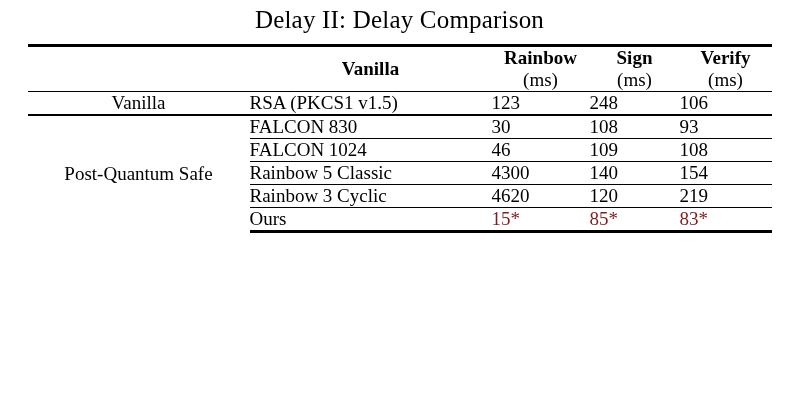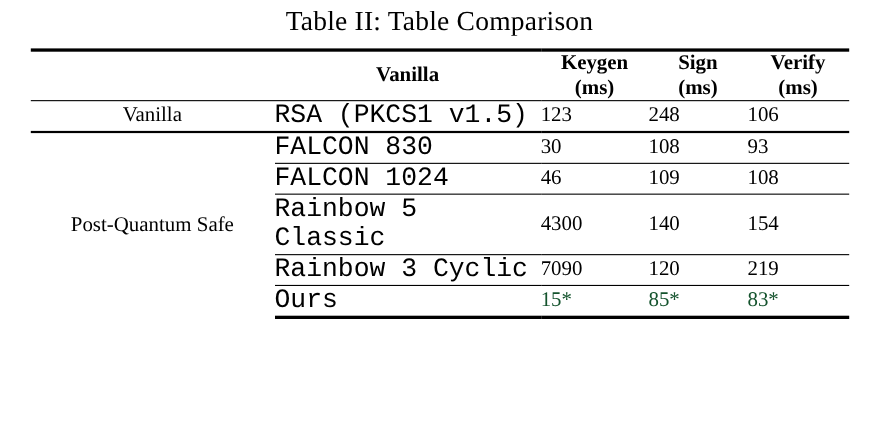--- a/index.html
+++ b/index.html
@@ -52,76 +52,75 @@
   }
   .hdr-cell {
     font-weight: bold;
     font-size: 19px;
     text-align: center;
     padding: 7px 0 4px 0;
     line-height: 1.15;
   }
   .hdr-cell .unit {
     display: block;
-    font-weight: bold;
+    font-weight: normal;
   }
   .group-cell {
     font-size: 19px;
     text-align: center;
     padding-left: 8px;
   }
   .scheme-cell {
-    font-size: 24px;
+    font-size: 19px;
     text-align: left;
     padding: 8px 0 8px 10px;
-    font-family: Liberation Mono, monospace;
   }
   .num-cell {
     font-size: 19px;
     text-align: left;
     padding: 8px 0;
   }
   .ours-val {
-    color: #14532d;
+    color: #7f1d1d;
   }
   .sep-row td {
     border-top: 1.2px solid #000000;
   }
   col.c-group { width: 222px; }
   col.c-scheme { width: 242px; }
   col.c-keygen { width: 98px; }
   col.c-sign { width: 90px; }
   col.c-verify { width: 92px; }
 </style>
 </head>
 <body>
 
 <div class="page">
 
-  <div class="caption">Table II: Table Comparison</div>
+  <div class="caption">Delay II: Delay Comparison</div>
 
   <table class="delay-table">
     <colgroup>
       <col class="c-group">
       <col class="c-scheme">
       <col class="c-keygen">
       <col class="c-sign">
       <col class="c-verify">
     </colgroup>
     <tbody>
 
       <tr class="rule-top">
         <td colspan="5" style="height:0;padding:0;"></td>
       </tr>
 
       <tr>
         <td class="hdr-cell"></td>
         <td class="hdr-cell">Vanilla</td>
         <td class="hdr-cell">
-          <span>Keygen</span>
+          <span>Rainbow</span>
           <span class="unit">(ms)</span>
         </td>
         <td class="hdr-cell">
           <span>Sign</span>
           <span class="unit">(ms)</span>
         </td>
         <td class="hdr-cell">
           <span>Verify</span>
           <span class="unit">(ms)</span>
         </td>
@@ -169,21 +168,21 @@
         <td class="num-cell">4300</td>
         <td class="num-cell">140</td>
         <td class="num-cell">154</td>
       </tr>
       <tr class="sep-row">
         <td colspan="4" style="height:0;padding:0;"></td>
       </tr>
 
       <tr>
         <td class="scheme-cell">Rainbow 3 Cyclic</td>
-        <td class="num-cell">7090</td>
+        <td class="num-cell">4620</td>
         <td class="num-cell">120</td>
         <td class="num-cell">219</td>
       </tr>
       <tr class="sep-row">
         <td colspan="4" style="height:0;padding:0;"></td>
       </tr>
 
       <tr>
         <td class="scheme-cell">Ours</td>
         <td class="num-cell ours-val">15*</td>

